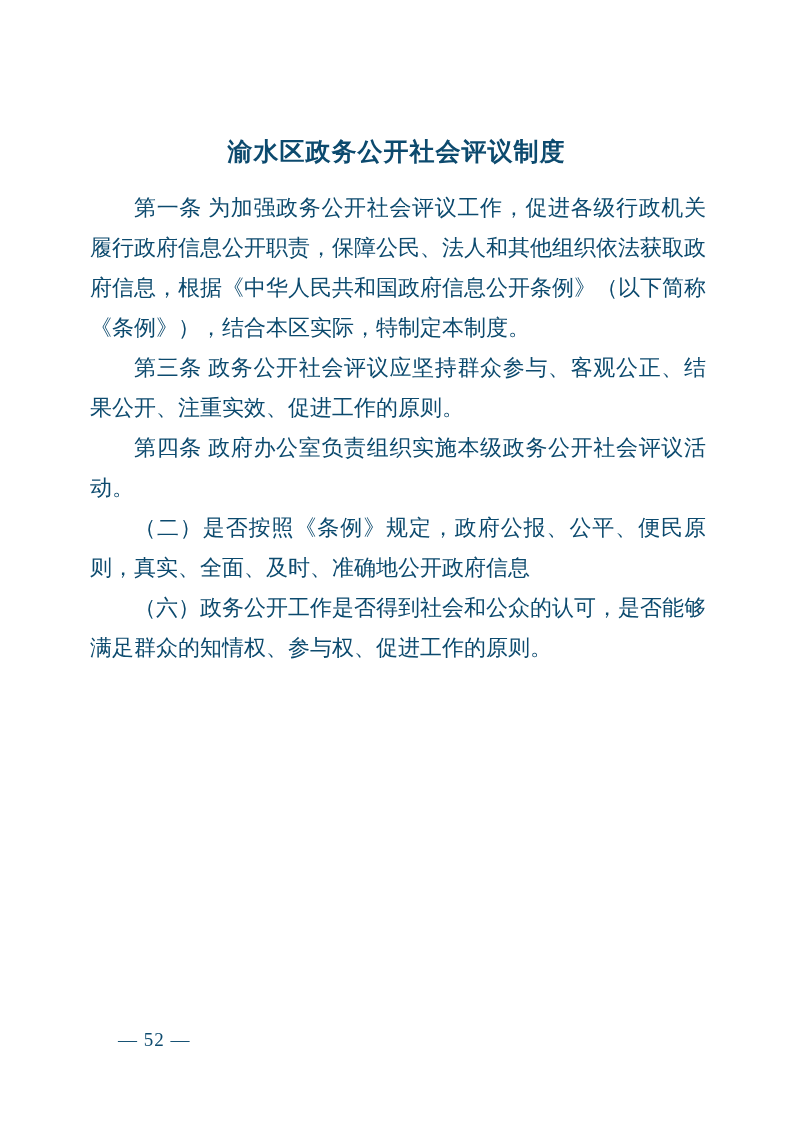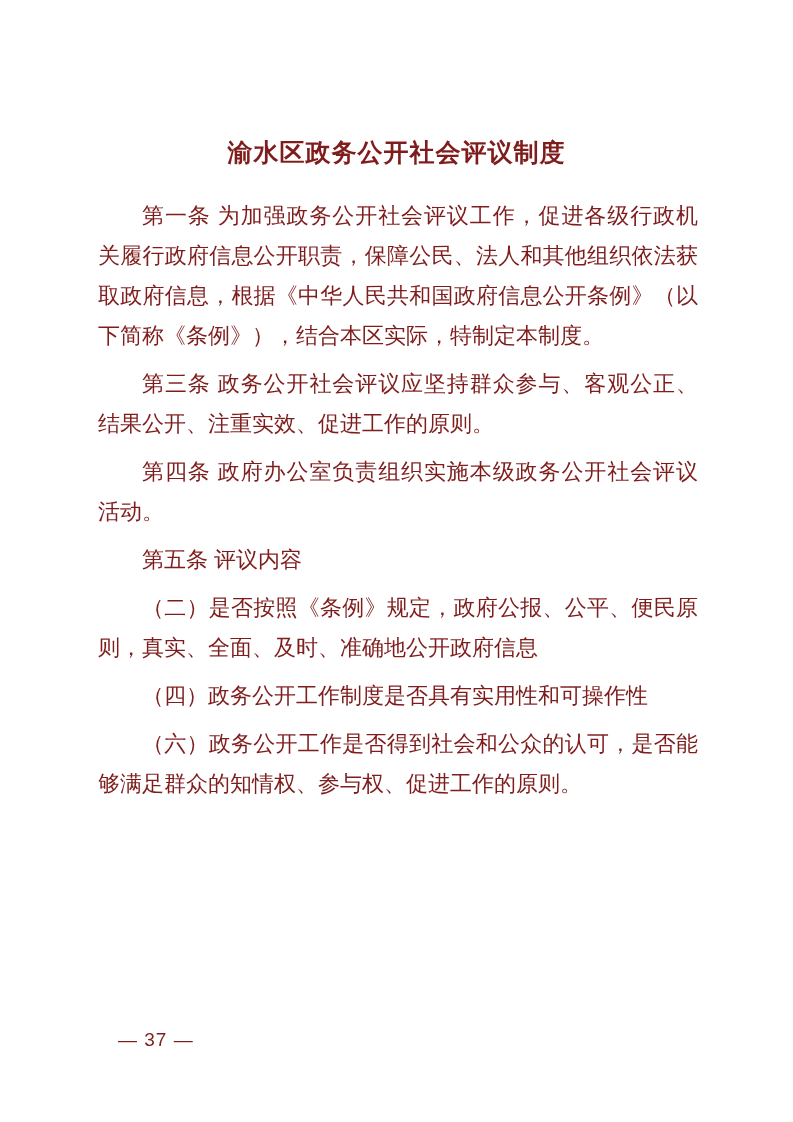--- a/index.html
+++ b/index.html
@@ -6,22 +6,22 @@
     margin: 0;
     padding: 0;
     background: #ffffff;
   }
   .page {
     position: relative;
     width: 793px;
     height: 1122px;
     background: #ffffff;
     overflow: hidden;
-    font-family: Liberation Sans, sans-serif;
-    color: #7f1d1d;
+    font-family: Liberation Serif, serif;
+    color: #0c4a6e;
   }
   .doc-title {
     position: absolute;
     top: 136px;
     left: 0;
     width: 100%;
     text-align: center;
     font-size: 25px;
     font-weight: bold;
     line-height: 32px;
@@ -30,21 +30,21 @@
   .doc-body {
     position: absolute;
     top: 188px;
     left: 90px;
     width: 616px;
     font-size: 22px;
     line-height: 40px;
     text-align: justify;
   }
   .doc-body p {
-    margin: 8px;
+    margin: 0;
     padding: 0;
     text-indent: 2em;
     word-break: break-all;
   }
   .page-number {
     position: absolute;
     top: 1028px;
     left: 118px;
     font-size: 19px;
     line-height: 24px;
@@ -55,21 +55,19 @@
 <body>
 
 <div class="page">
 
   <div class="doc-title">渝水区政务公开社会评议制度</div>
 
   <div class="doc-body">
     <p>第一条 为加强政务公开社会评议工作，促进各级行政机关履行政府信息公开职责，保障公民、法人和其他组织依法获取政府信息，根据《中华人民共和国政府信息公开条例》（以下简称《条例》），结合本区实际，特制定本制度。</p>
     <p>第三条 政务公开社会评议应坚持群众参与、客观公正、结果公开、注重实效、促进工作的原则。</p>
     <p>第四条 政府办公室负责组织实施本级政务公开社会评议活动。</p>
-    <p>第五条 评议内容</p>
     <p>（二）是否按照《条例》规定，政府公报、公平、便民原则，真实、全面、及时、准确地公开政府信息</p>
-    <p>（四）政务公开工作制度是否具有实用性和可操作性</p>
     <p>（六）政务公开工作是否得到社会和公众的认可，是否能够满足群众的知情权、参与权、促进工作的原则。</p>
   </div>
 
-  <div class="page-number">— 37 —</div>
+  <div class="page-number">— 52 —</div>
 
 </div>
 
 </body></html>

